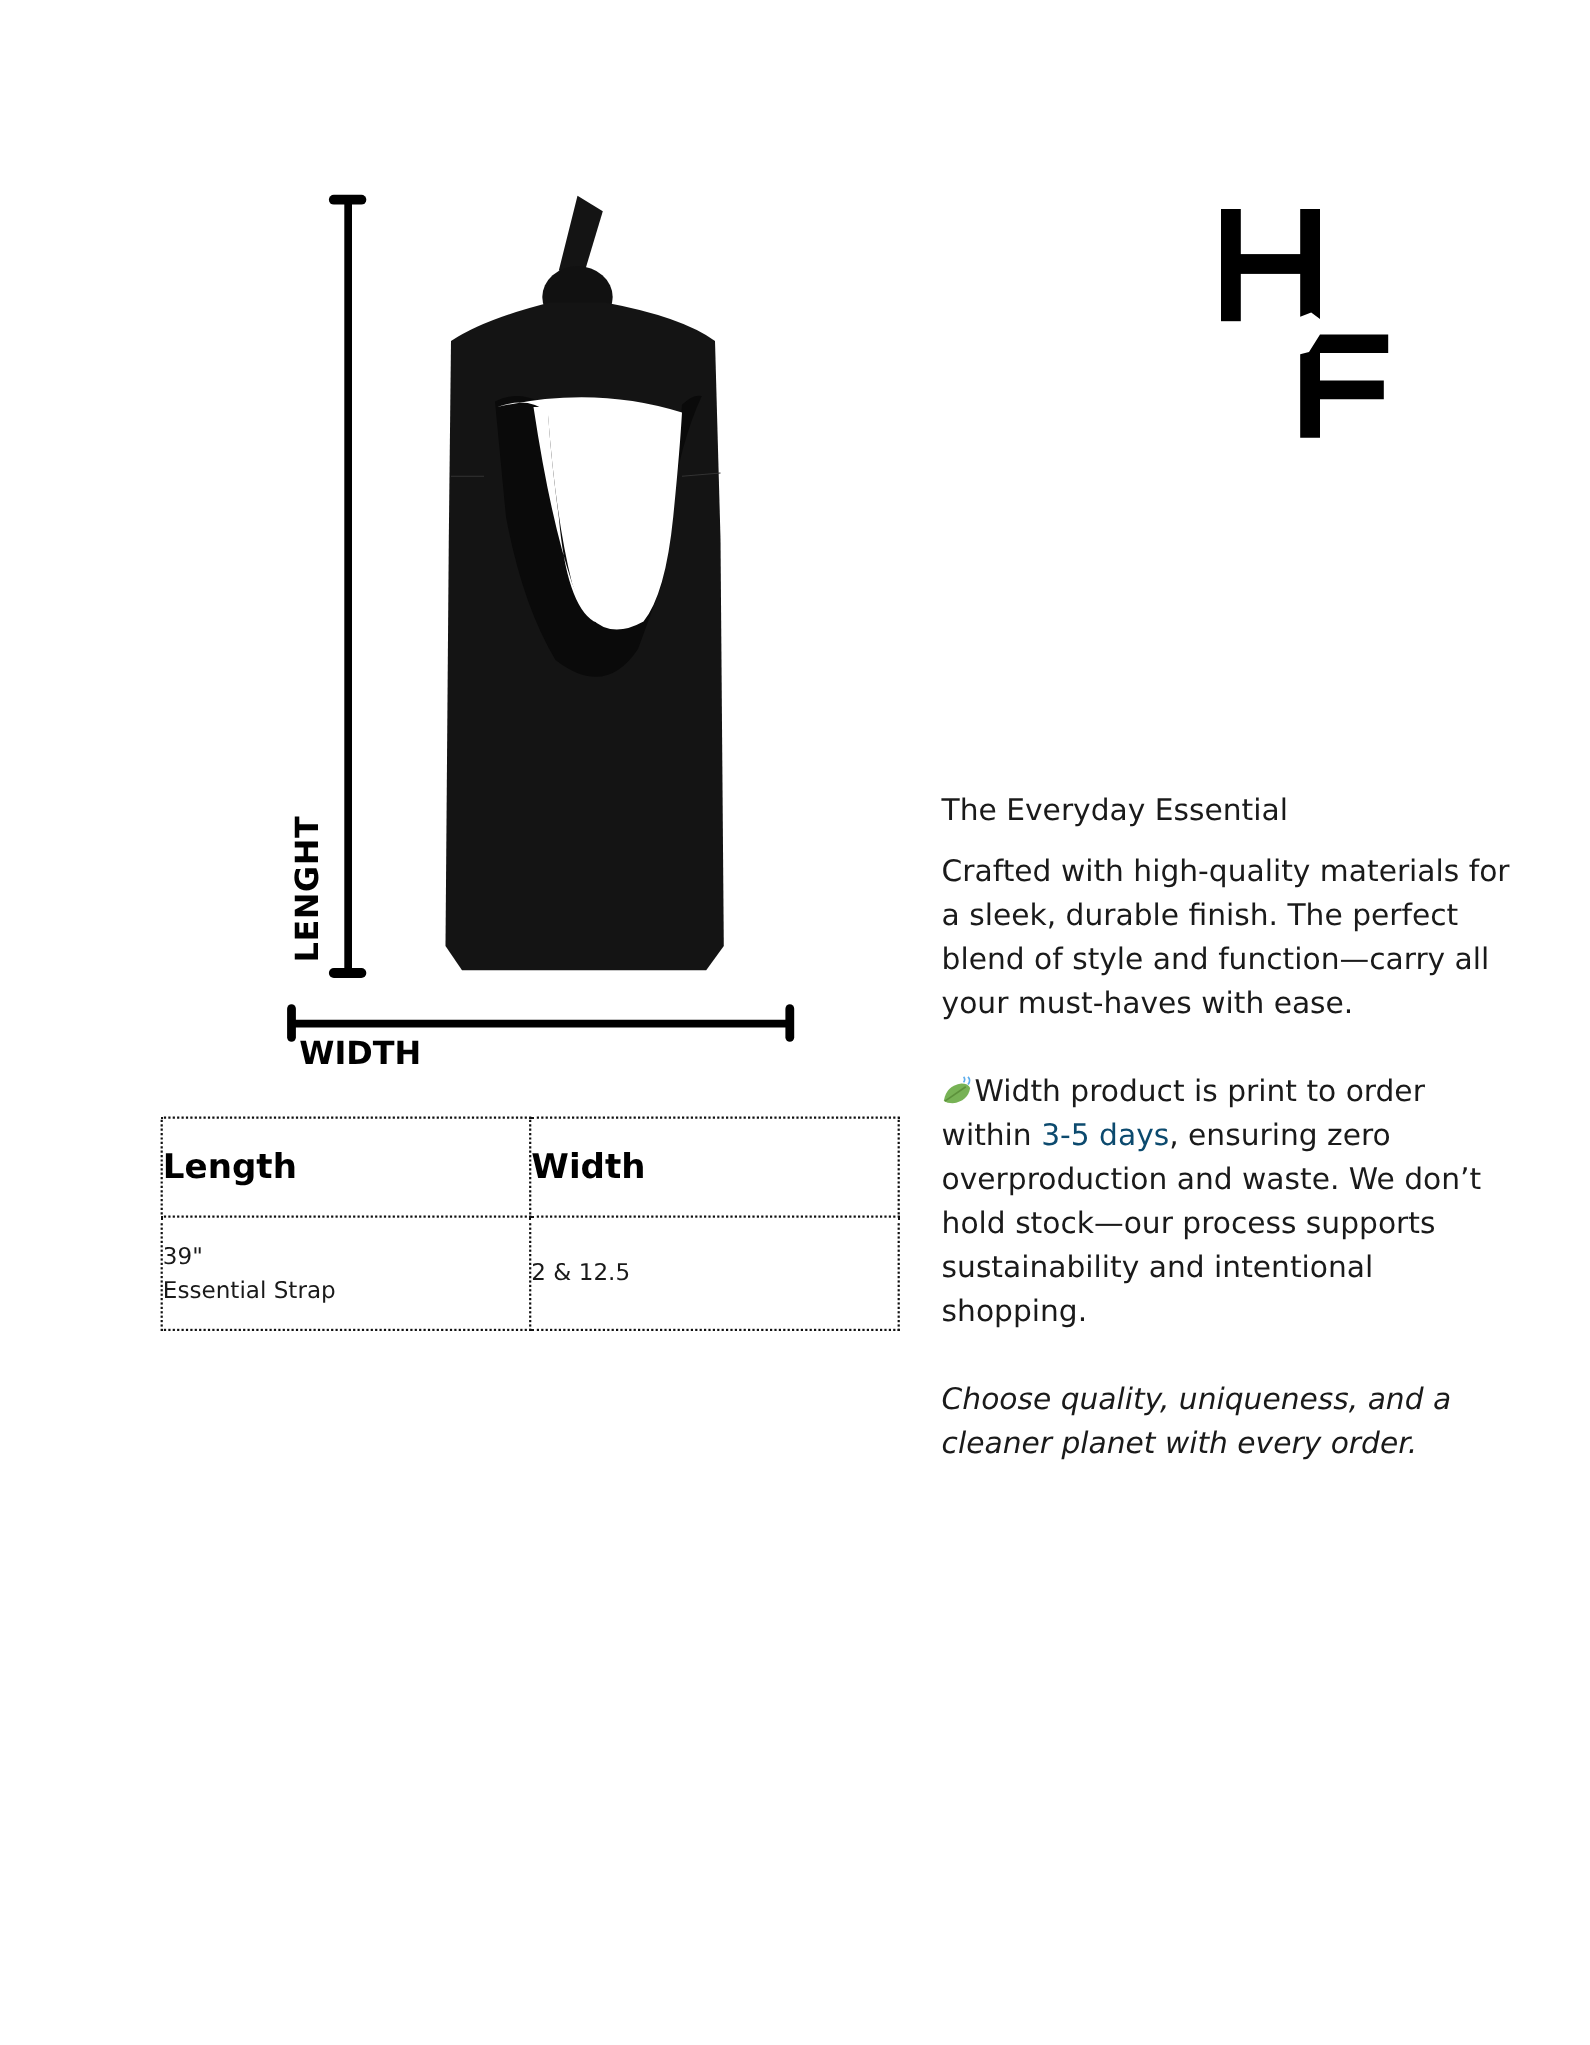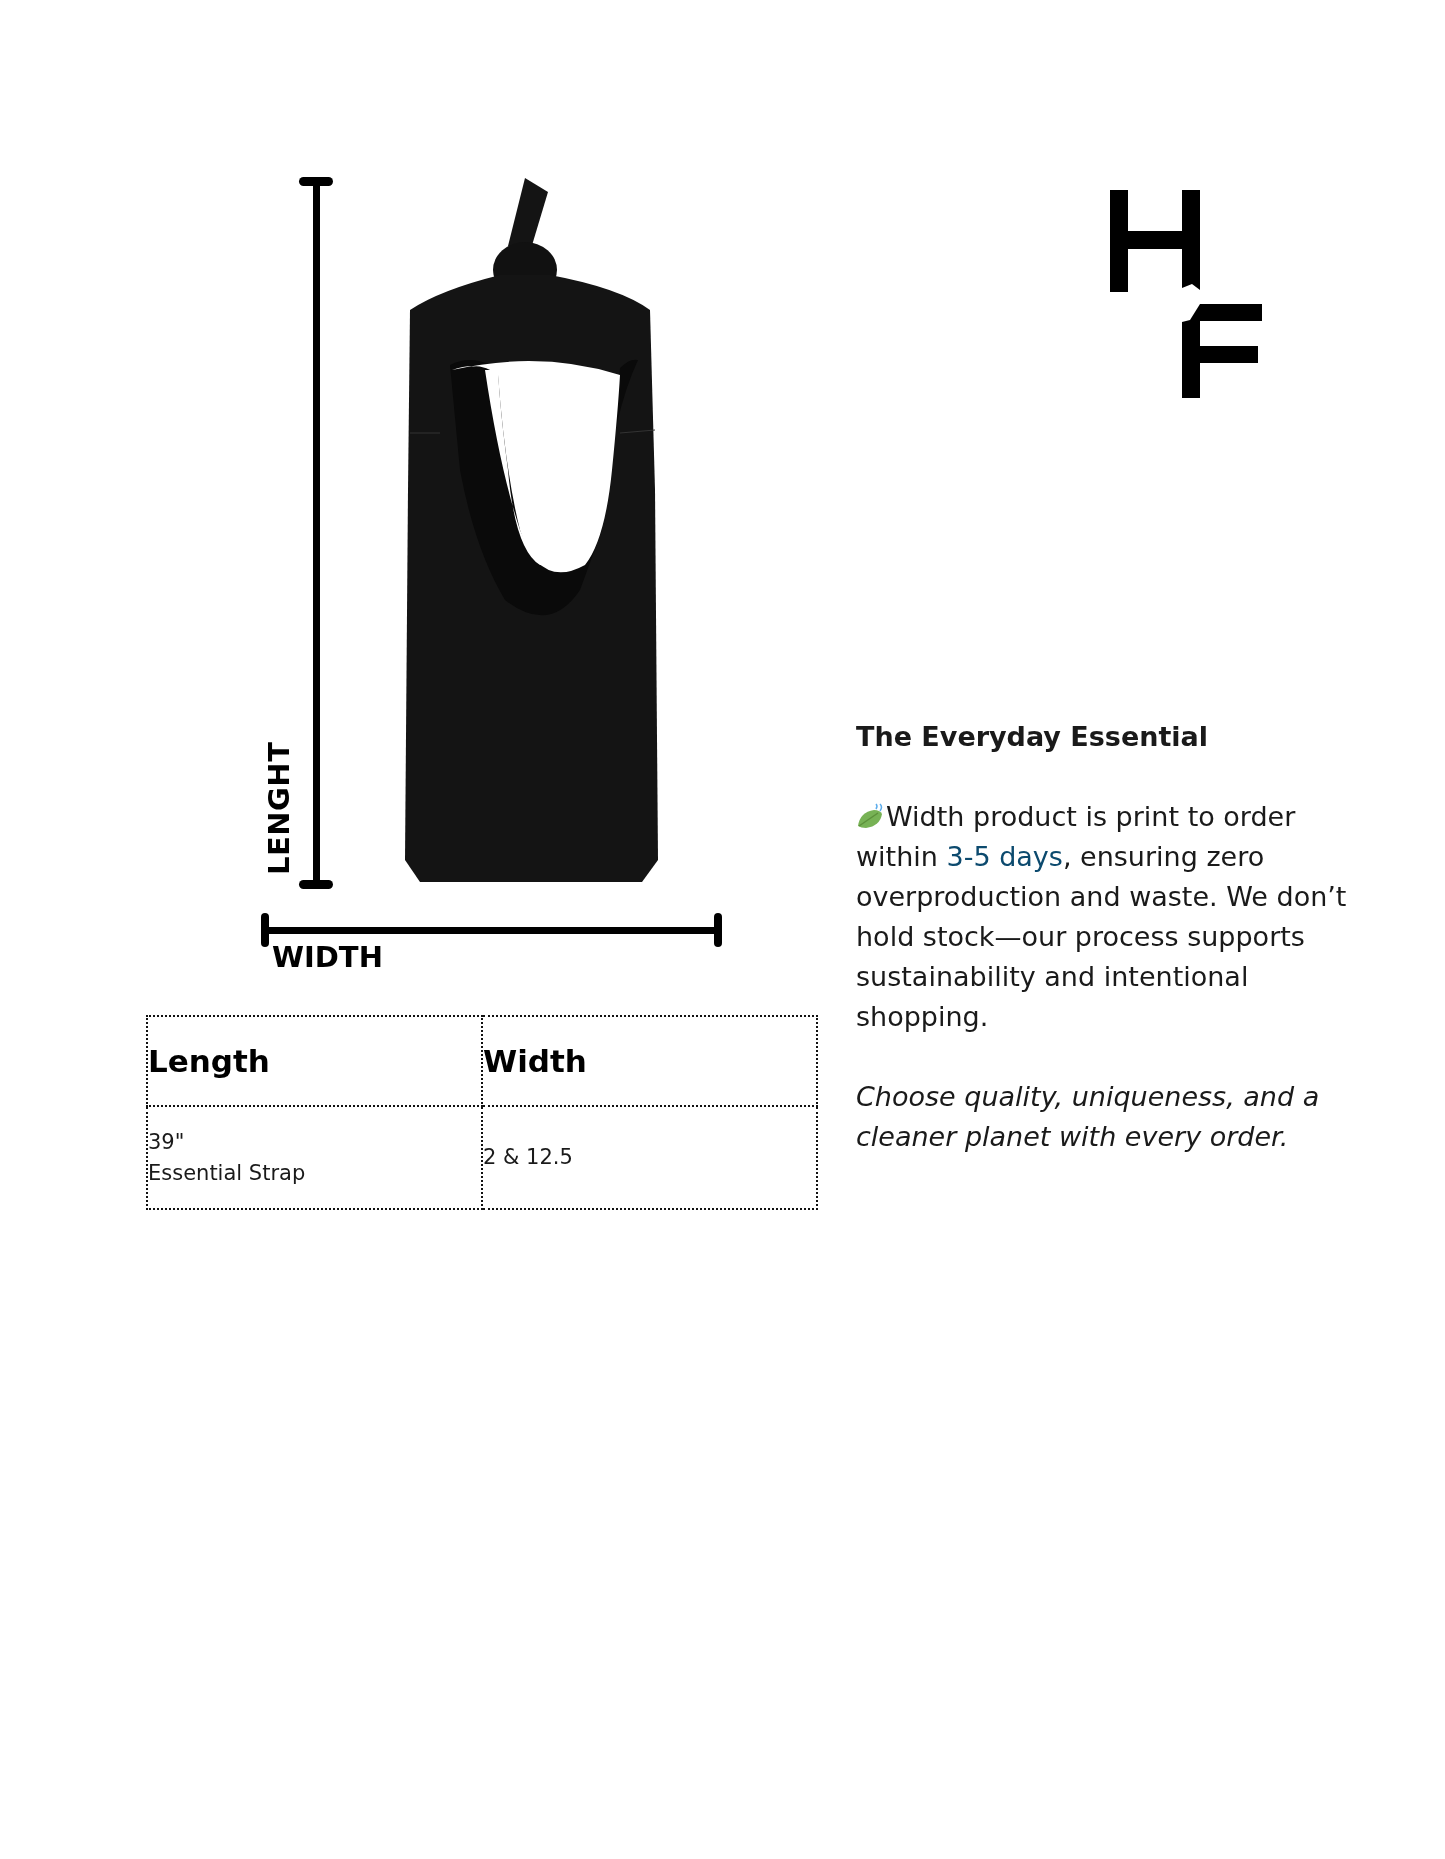--- a/index.html
+++ b/index.html
@@ -82,21 +82,21 @@
     
     .desc {
       left: 856px; top: 717px;
       width: 520px;
       font-family: "DejaVu Sans", sans-serif;
       font-size: 27px;
       line-height: 40px;
       color: #1a1a1a;
     }
     .desc p { margin: 0 0 40px 0; }
-    .desc .tagline { margin-bottom: 40px; font-weight: bold; }
+    .desc .tagline { margin-bottom: 16px; }
     .desc b { font-weight: normal; color: #0c4a6e; }
     .desc .closing { font-style: italic; margin-top: 12px; }
     .leaf-icon {
       display: inline-block;
       width: 30px; height: 28px;
       vertical-align: -4px;
     }
   </style>
 </head>
 <body>
@@ -157,20 +157,21 @@
       </td>
       <td>
         <div>2 &amp; 12.5</div>
       </td>
     </tr>
   </tbody>
 </table>
 
 <div class="abs desc">
   <p class="tagline">The Everyday Essential</p>
+  <p>Crafted with high-quality materials for a sleek, durable finish. The perfect blend of style and function—carry all your must-haves with ease.</p>
   <p>
     <svg class="leaf-icon" viewBox="0 0 30 28" xmlns="http://www.w3.org/2000/svg">
       <path d="M2 24 Q4 10 18 8 Q24 8 26 12 Q24 24 10 26 Q5 26 2 24 Z" fill="#77b255"></path>
       <path d="M3 24 L22 11" stroke="#5c913b" stroke-width="1.5" fill="none"></path>
       <path d="M20 2 Q22 4 20 7" stroke="#5dadec" stroke-width="1.5" fill="none"></path>
       <path d="M24 2 Q27 5 24 9" stroke="#5dadec" stroke-width="1.5" fill="none"></path>
     </svg><span>Width product is print to order within </span><b>3-5 days</b><span>, ensuring zero overproduction and waste. We don’t hold stock—our process supports sustainability and intentional shopping.</span>
   </p>
   <p class="closing">Choose quality, uniqueness, and a cleaner planet with every order.</p>
 </div>

